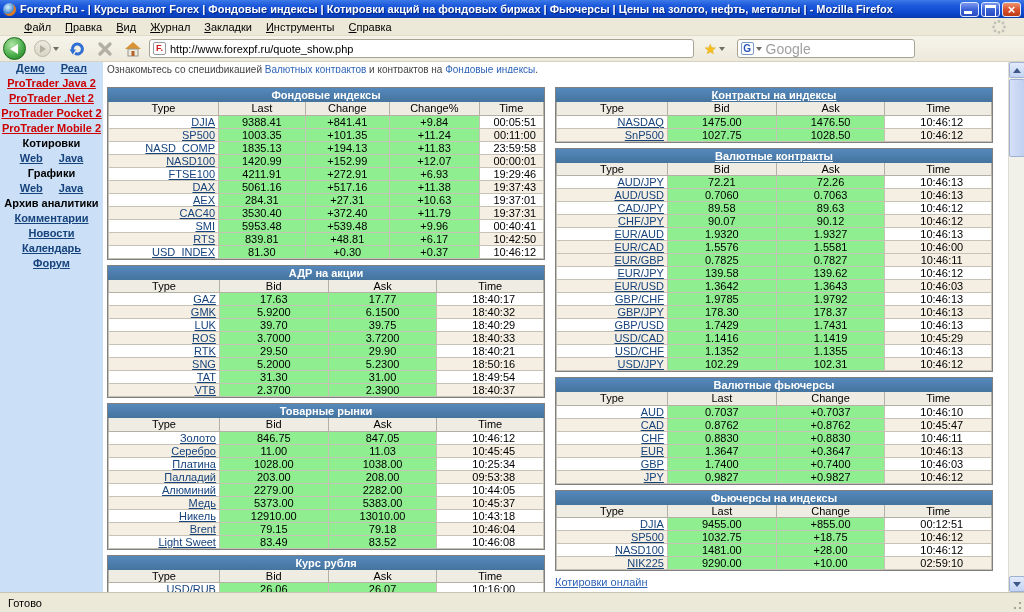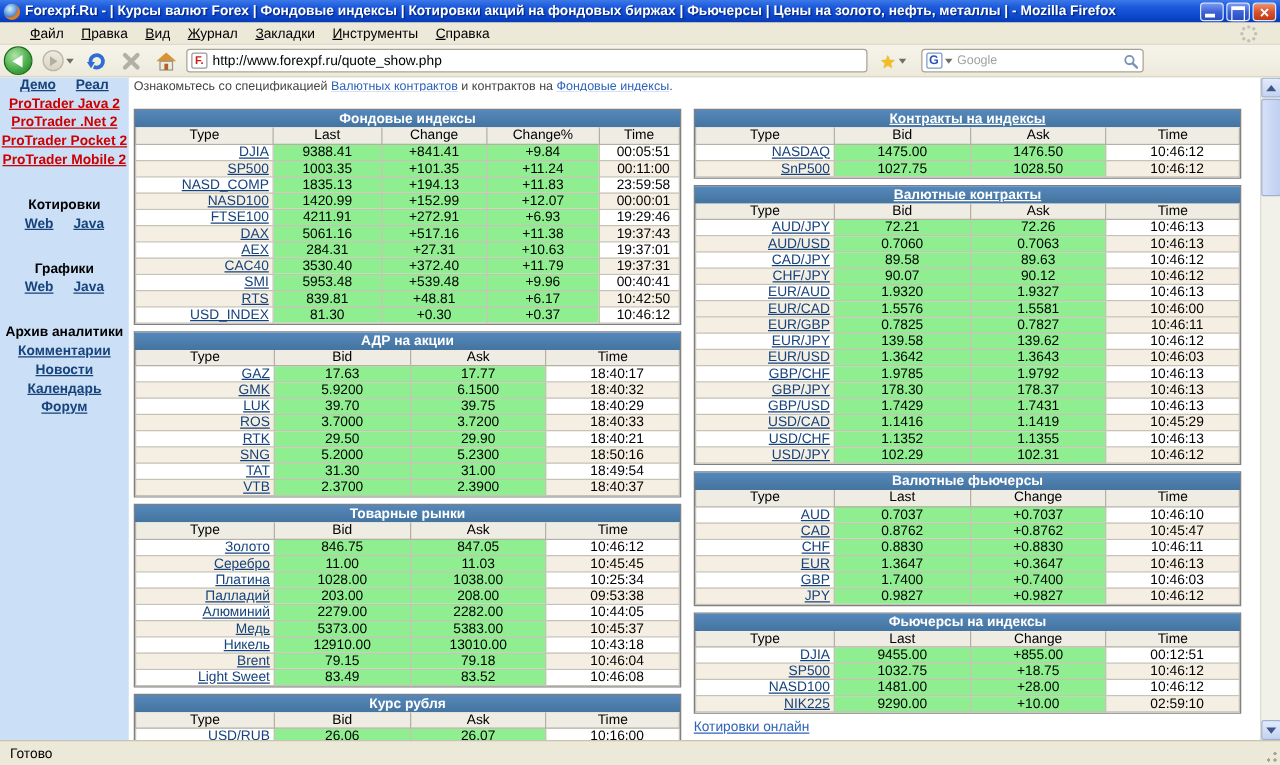--- a/index.html
+++ b/index.html
@@ -45,30 +45,30 @@
   #addressbar { flex:0 0 545px; height:19px; background:#fff; border:1px solid #A8A494; border-radius:3px;
     display:flex; align-items:center; padding:0 3px; margin-left:6px; }
   #favicon { width:13px; height:13px; border:1px solid #999; background:#fff; color:#D01818; font-weight:bold;
     font-size:9px; line-height:11px; text-align:center; border-radius:2px; flex:0 0 13px; }
   #urlinput { border:0; outline:0; flex:1; font-size:11px; font-family:"Liberation Sans",sans-serif; color:#000; margin-left:4px; background:transparent; }
   #star-btn { color:#F5BE1E; font-size:14px; line-height:14px; margin-left:10px; text-shadow:0 0 1px #C89000; }
   #searchbox { width:178px; height:19px; background:#fff; border:1px solid #A8A494; border-radius:3px;
     display:flex; align-items:center; padding:0 3px; margin-left:12px; }
   #gicon { width:13px; height:13px; border:1px solid #7A9ACA; color:#2A54B8; font-weight:bold; font-size:10px;
     line-height:12px; text-align:center; border-radius:2px; flex:0 0 13px; }
-  #searchinput { border:0; outline:0; flex:1; font-size:10px; font-family:"Liberation Sans",sans-serif; margin-left:4px; background:transparent; }
+  #searchinput { border:0; outline:0; flex:1; font-size:14px; font-family:"Liberation Sans",sans-serif; margin-left:4px; background:transparent; }
   #searchinput::placeholder { color:#A0A0A0; }
 
   
   #viewport { height:530px; background:#fff; position:relative; overflow:hidden; display:flex; }
   #sidebar { width:103px; background:#CBDFF6; flex:0 0 103px; padding-top:0; margin-top:-2px; }
   .sb-row { min-height:15px; display:flex; justify-content:center; align-items:center; gap:16px;
     font-size:11px; font-weight:bold; padding:1px 0; }
   .sb-link { color:#16437C; text-decoration:underline; cursor:pointer; }
-  .sb-label { color:#000;margin-top:22px; }
+  .sb-label { color:#000; }
   .sb-pt { color:#CC0000; text-decoration:underline; cursor:pointer; }
 
   #main { flex:1; padding:0 0 0 4px;border-radius:27px; }
   #intro { font-size:10px; color:#444; height:11px; overflow:hidden; line-height:15px; white-space:nowrap; }
   #intro a { color:#2E63B8; text-decoration:underline; }
   #cols { display:flex; gap:10px; margin-top:14px; }
   .col { width:438px; }
 
   
   .qtable-box { margin-bottom:5px; border:1px solid #808080; }

